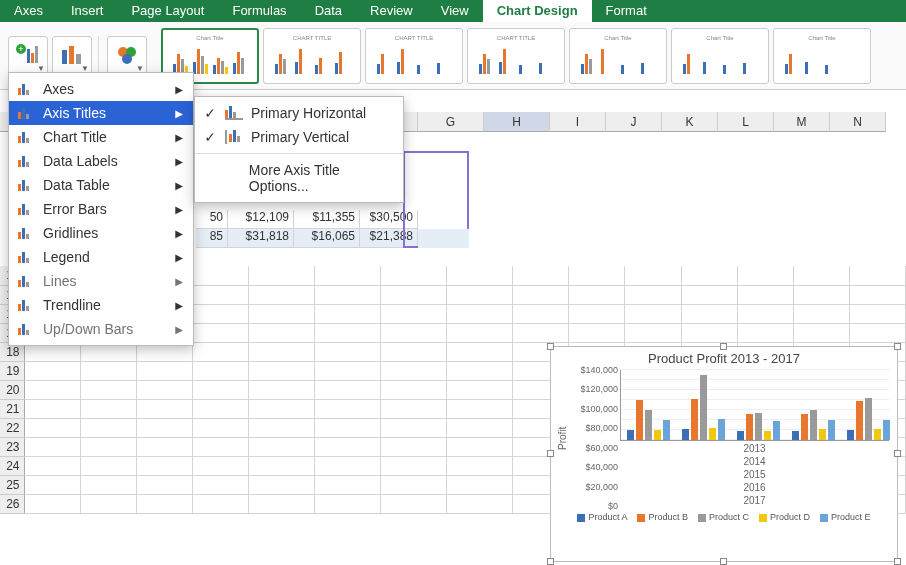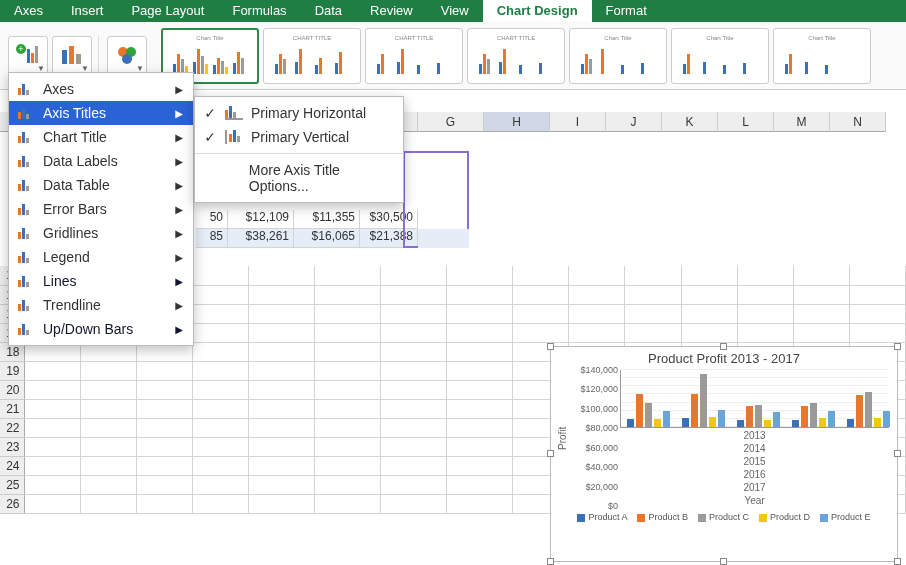--- a/index.html
+++ b/index.html
@@ -25,21 +25,21 @@
   .sheet { position: absolute; top: 92px; left: 0; right: 0; bottom: 0; }
   .gridcell { border-right: 1px solid #d4d4d4; border-bottom: 1px solid #d4d4d4; }
   .colhead { background: #eee; text-align: center; font-size: 12px; height: 20px; line-height: 20px; border-right: 1px solid #ccc; border-bottom: 1px solid #aaa;}
   .rowhead { background: #eee; text-align: center; font-size: 12px; width: 24px; border-right: 1px solid #aaa; border-bottom: 1px solid #ccc;}
   table.sheet-grid { border-collapse: collapse; table-layout: fixed; width: 100%; }
   table.sheet-grid td, table.sheet-grid th { height: 19px; font-size: 12px; padding: 0 4px; text-align: right; }
 
   
   .menu { position: absolute; background: #fff; border: 1px solid #bbb; border-radius: 0; box-shadow: 0 4px 12px rgba(0,0,0,0.25); padding: 4px 0; z-index: 50;}
   .menu-item { display: flex; align-items: center; padding: 4px 10px 4px 8px; font-size: 14px; gap: 8px; position: relative;}
-  .menu-item.disabled { color: #0f172a; }
+  .menu-item.disabled { color: #737373; }
   .menu-item .arrow { margin-left: auto; font-size: 10px; color: inherit; }
   .menu-item.highlight { background: #2a63d6; color: #fff; }
   .menu-item .micon { width: 18px; height: 16px; display: flex; align-items:center; justify-content:center;}
   .menu1 { top: 72px; left: 8px; width: 186px; }
   .menu2 { top: 96px; left: 194px; width: 210px; }
   .menu-sep { height:1px; background:#ddd; margin:4px 0;}
   .check { width:14px; text-align:center;}
 
   
   .chart { position: absolute; top: 346px; left: 550px; width: 348px; height: 216px; border: 1px solid #bbb; background: #fff; }
@@ -229,21 +229,21 @@
   </div>
 
   <div style="position:absolute;top:118px;left:196px;display:flex;height:19px;">
     <div class="gridcell" style="width:32px;text-align:right;padding-right:4px;font-size:12px;">50</div>
     <div class="gridcell" style="width:66px;text-align:right;padding-right:4px;font-size:12px;">$12,109</div>
     <div class="gridcell" style="width:66px;text-align:right;padding-right:4px;font-size:12px;">$11,355</div>
     <div class="gridcell" style="width:58px;text-align:right;padding-right:4px;font-size:12px;">$30,500</div>
   </div>
   <div style="position:absolute;top:137px;left:196px;display:flex;height:19px;background:#e5edf7;">
     <div class="gridcell" style="width:32px;text-align:right;padding-right:4px;font-size:12px;">85</div>
-    <div class="gridcell" style="width:66px;text-align:right;padding-right:4px;font-size:12px;">$38,261</div>
+    <div class="gridcell" style="width:66px;text-align:right;padding-right:4px;font-size:12px;">$31,818</div>
     <div class="gridcell" style="width:66px;text-align:right;padding-right:4px;font-size:12px;">$16,065</div>
     <div class="gridcell" style="width:58px;text-align:right;padding-right:4px;font-size:12px;">$21,388</div>
   </div>
 
   <div style="position:absolute;top:59px;left:403px;width:66px;height:97px;border:2px solid #8a6fd1;pointer-events:none;"></div>
 
   <div style="position:absolute;top:137px;left:418px;width:51px;height:19px;background:#e5edf7;"></div>
 
   <table class="sheet-grid" style="position:absolute;top:174px;left:0;">
     <colgroup>
@@ -734,21 +734,20 @@
             </div>
           </div>
         </div>
       <div class="xticks" id="xticks">
           <div class="xtick">2013</div>
           <div class="xtick">2014</div>
           <div class="xtick">2015</div>
           <div class="xtick">2016</div>
           <div class="xtick">2017</div>
         </div>
-      <div class="xlab">Year</div>
     </div>
   </div>
   <div class="legend" id="legend">
       <span><span class="sw" style="background:#3b6fb6"></span>Product A</span>
       <span><span class="sw" style="background:#e8762c"></span>Product B</span>
       <span><span class="sw" style="background:#9a9a9a"></span>Product C</span>
       <span><span class="sw" style="background:#f2c80f"></span>Product D</span>
       <span><span class="sw" style="background:#6aa4d9"></span>Product E</span>
     </div>
 </div>

